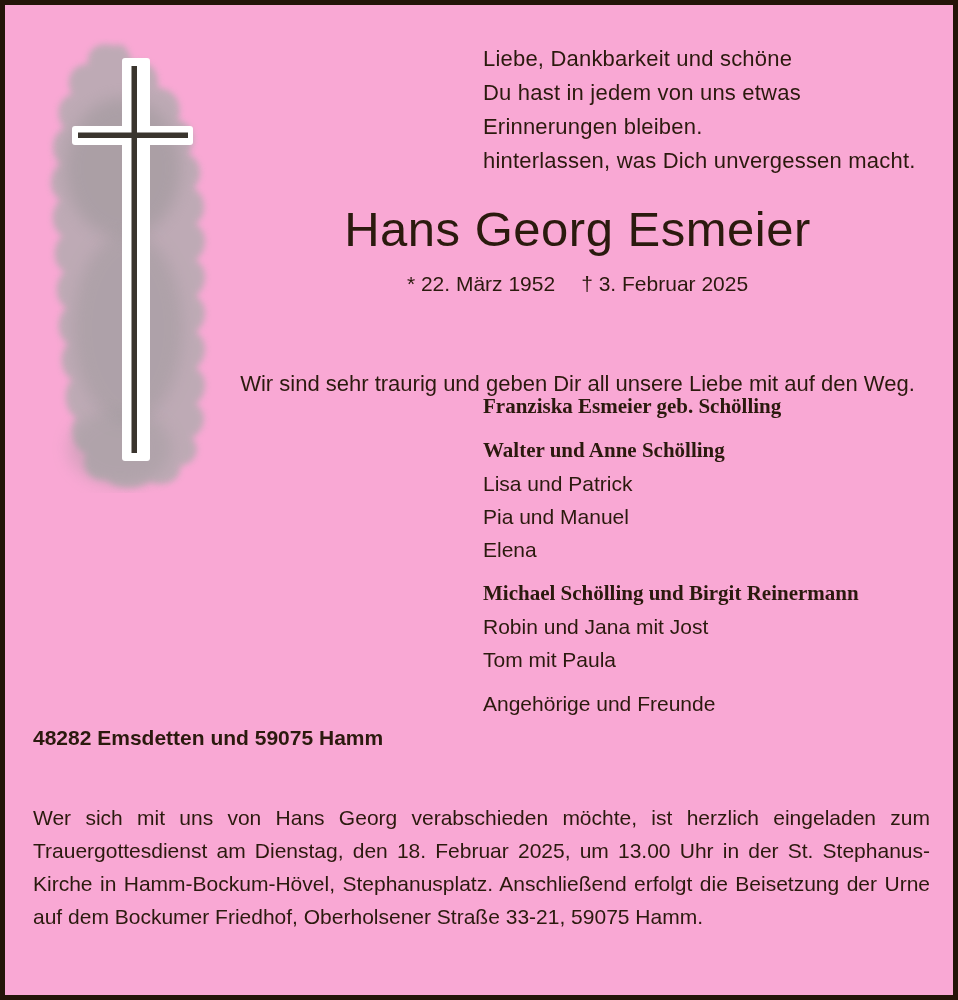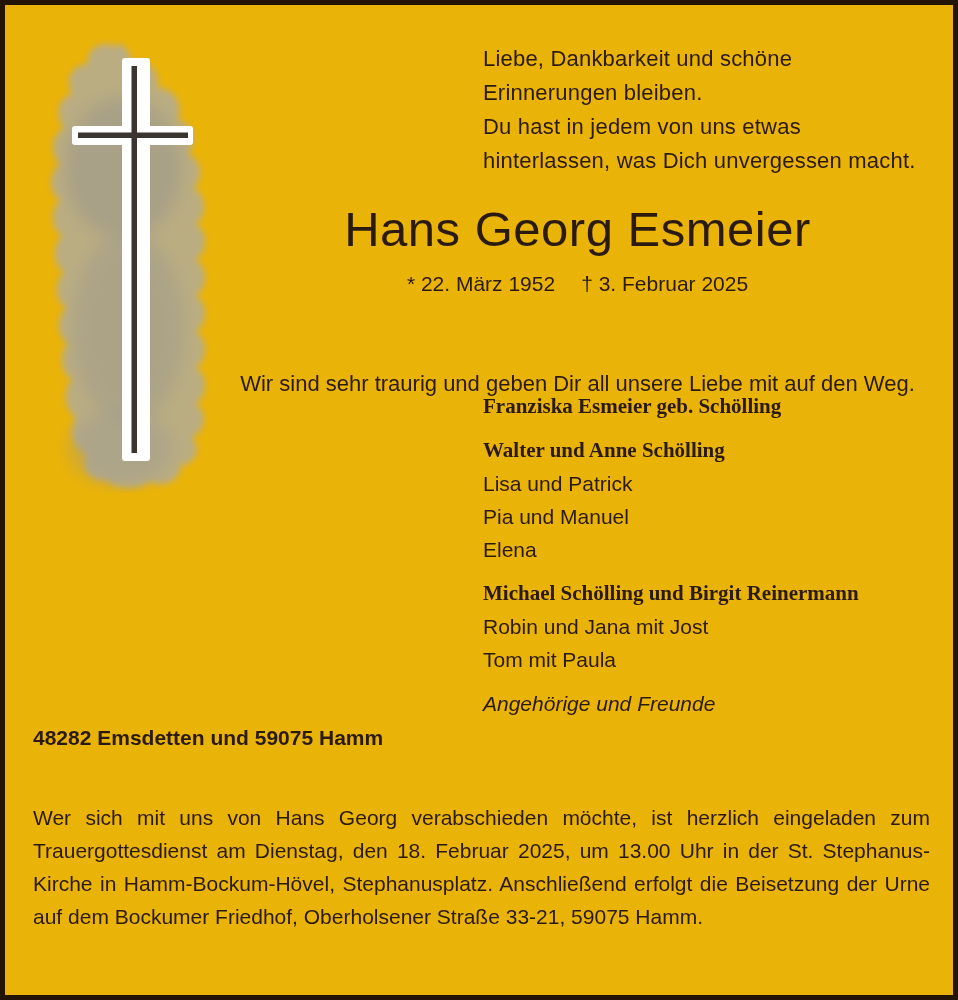--- a/index.html
+++ b/index.html
@@ -1,21 +1,21 @@
 <!DOCTYPE html>
 <html><head>
 <meta charset="utf-8">
 <style>
   html,body{margin:0;padding:0;}
   body{
     width:958px;height:1000px;background:#ffffff;
     font-family:"Liberation Sans","DejaVu Sans",sans-serif;
     color:#2b1a0e;
   }
-  .sheet{position:relative;width:958px;height:1000px;background:#eab308;overflow:hidden;}
+  .sheet{position:relative;width:958px;height:1000px;background:#f9a8d4;overflow:hidden;}
   .frame{position:absolute;inset:0;border:5px solid #241408;pointer-events:none;}
 
   .cross-art{position:absolute;left:28px;top:38px;width:190px;height:455px;}
 
   .verse{position:absolute;left:483px;top:42px;width:450px;
          font-size:22px;line-height:34px;letter-spacing:0.2px;}
 
   .name{position:absolute;left:225px;top:201px;width:705px;text-align:center;
         font-size:49px;line-height:56px;font-weight:400;letter-spacing:0.5px;}
 
@@ -23,21 +23,21 @@
          font-size:21px;line-height:26px;}
   .dates .death{margin-left:26px;margin-top:28px;}
 
   .farewell{position:absolute;left:225px;top:334px;width:705px;text-align:center;
             font-size:22px;line-height:28px;margin-top:36px;}
 
   .mourners{position:absolute;left:483px;top:390px;width:460px;
             font-size:21px;line-height:33px;}
   .mgroup{margin-bottom:11px;}
   .mhead{font-weight:700;font-family:Liberation Serif, serif;}
-  .mclosing{margin-top:11px;font-style:italic;}
+  .mclosing{margin-top:11px;}
 
   .residence{position:absolute;left:33px;top:723px;width:897px;
              font-size:21px;line-height:30px;font-weight:bold;}
 
   .notice-par{position:absolute;left:33px;top:801px;width:897px;
               font-size:21px;line-height:33px;text-align:justify;}
 </style>
 </head>
 <body>
 
@@ -71,22 +71,22 @@
       <rect x="94" y="20" width="28" height="403" rx="3" fill="#ffffff"></rect>
       <rect x="44" y="88" width="121" height="19" rx="3" fill="#ffffff"></rect>
 
       <rect x="103.5" y="28" width="5.5" height="387" fill="#3a352e"></rect>
       <rect x="50" y="94.5" width="110" height="5.5" fill="#3a352e"></rect>
     </svg>
   </div>
 
   <div class="verse">
     <div>Liebe, Dankbarkeit und schöne</div>
+    <div>Du hast in jedem von uns etwas</div>
     <div>Erinnerungen bleiben.</div>
-    <div>Du hast in jedem von uns etwas</div>
     <div>hinterlassen, was Dich unvergessen macht.</div>
   </div>
 
   <div class="name">Hans Georg Esmeier</div>
 
   <div class="dates">
     <span>* 22. März 1952</span><span class="death">† 3. Februar 2025</span>
   </div>
 
   <div class="farewell">Wir sind sehr traurig und geben Dir all unsere Liebe mit auf den Weg.</div>

